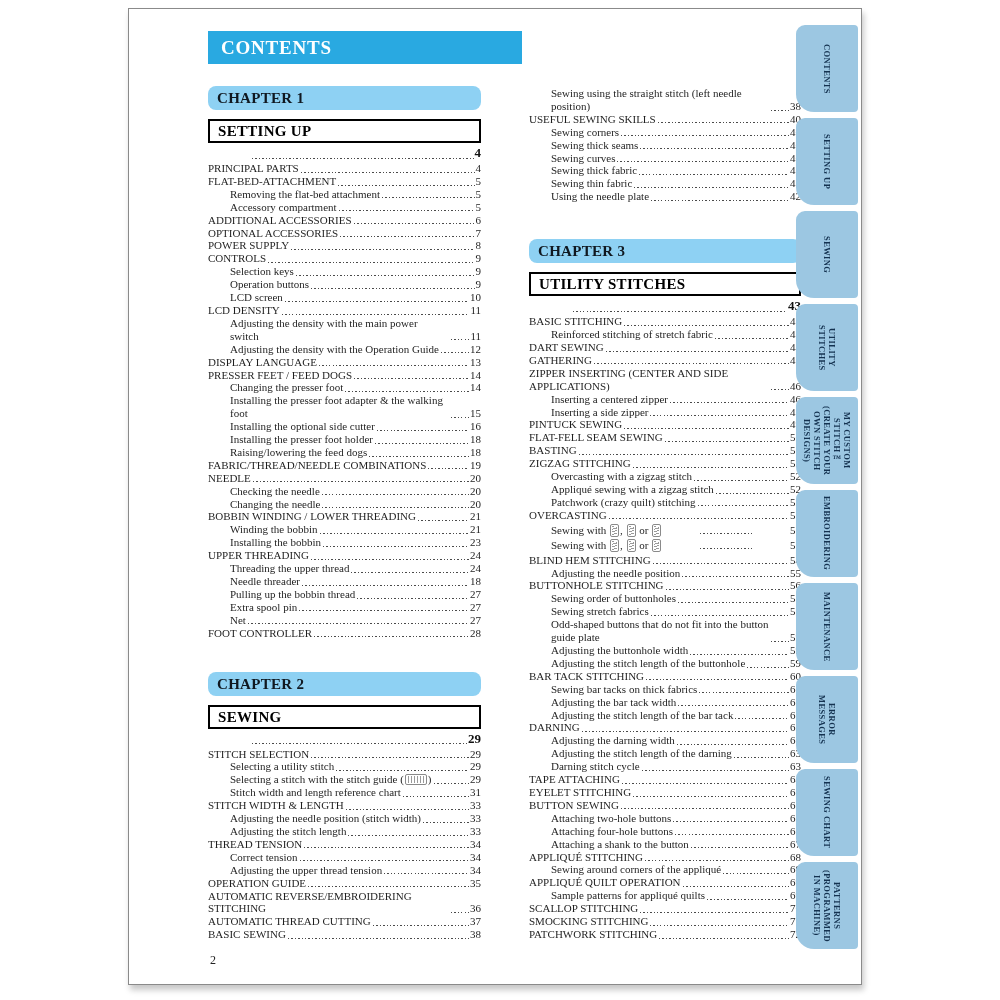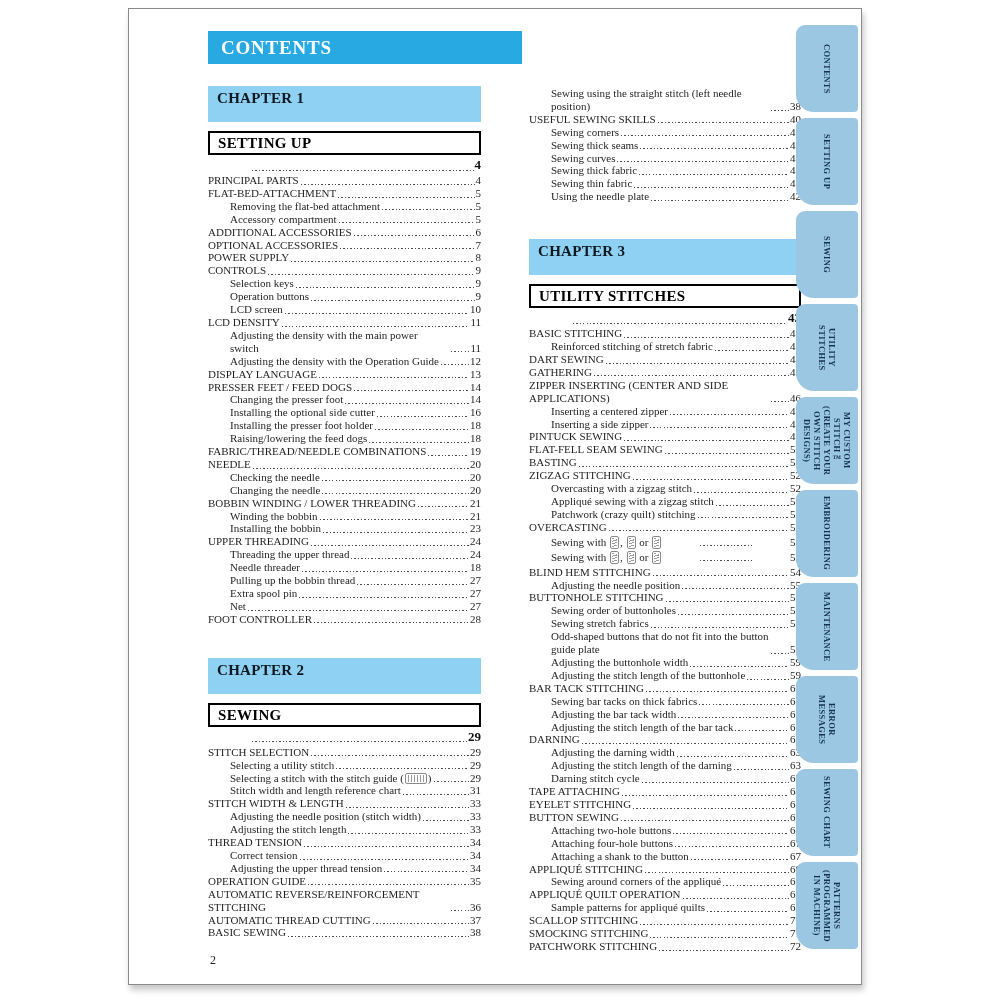--- a/index.html
+++ b/index.html
@@ -15,22 +15,22 @@
   }
   .contents-banner {
     position:absolute; left:79px; top:22px; width:314px; height:33px;
     background:#29a9e1; color:#fff; font-weight:bold; font-size:19px;
     line-height:33px; padding-left:13px; letter-spacing:0.8px;
   }
   .col { position:absolute; top:77px; }
   .col.left  { left:79px;  width:273px; }
   .col.right { left:400px; width:272px; top:77px; }
   .chapter-banner {
-    height:36px; background:#8ed1f3; color:#101820; font-weight:bold;
-    font-size:15px; line-height:24px; padding-left:9px; letter-spacing:0.3px;
+    height:24px; background:#8ed1f3; color:#101820; font-weight:bold;
+    font-size:15px; line-height:24px; padding-left:9px; letter-spacing:0.3px;border-radius:8px;
   }
   .section-box {
     margin-top:9px; border:2px solid #000; height:24px; font-weight:bold;
     font-size:15px; line-height:20px; padding-left:8px; letter-spacing:0.3px;
     color:#000; background:#fff;
   }
   .intro-line { display:flex; margin-top:3px; padding-left:42px; align-items:flex-end; height:15px; }
   .intro-line .ipage { font-weight:bold; font-size:13px; color:#111; }
   .entries { margin-top:1px; }
   .entry {
@@ -168,20 +168,25 @@
               <span class="etext">PRESSER FEET / FEED DOGS</span>
               <span class="dots"></span>
               <span class="epage">14</span>
             </div>
             <div class="entry lvl1">
               <span class="etext">Changing the presser foot</span>
               <span class="dots"></span>
               <span class="epage">14</span>
             </div>
             <div class="entry lvl1">
+              <span class="etext">Installing the presser foot adapter &amp; the walking foot</span>
+              <span class="dots"></span>
+              <span class="epage">15</span>
+            </div>
+            <div class="entry lvl1">
               <span class="etext">Installing the optional side cutter</span>
               <span class="dots"></span>
               <span class="epage">16</span>
             </div>
             <div class="entry lvl1">
               <span class="etext">Installing the presser foot holder</span>
               <span class="dots"></span>
               <span class="epage">18</span>
             </div>
             <div class="entry lvl1">
@@ -319,21 +324,21 @@
               <span class="etext">Adjusting the upper thread tension</span>
               <span class="dots"></span>
               <span class="epage">34</span>
             </div>
             <div class="entry lvl0">
               <span class="etext">OPERATION GUIDE</span>
               <span class="dots"></span>
               <span class="epage">35</span>
             </div>
             <div class="entry lvl0">
-              <span class="etext">AUTOMATIC REVERSE/REINFORCEMENT STITCHING</span>
+              <span class="etext">AUTOMATIC REVERSE/EMBROIDERING STITCHING</span>
               <span class="dots"></span>
               <span class="epage">36</span>
             </div>
             <div class="entry lvl0">
               <span class="etext">AUTOMATIC THREAD CUTTING</span>
               <span class="dots"></span>
               <span class="epage">37</span>
             </div>
             <div class="entry lvl0">
               <span class="etext">BASIC SEWING</span>

